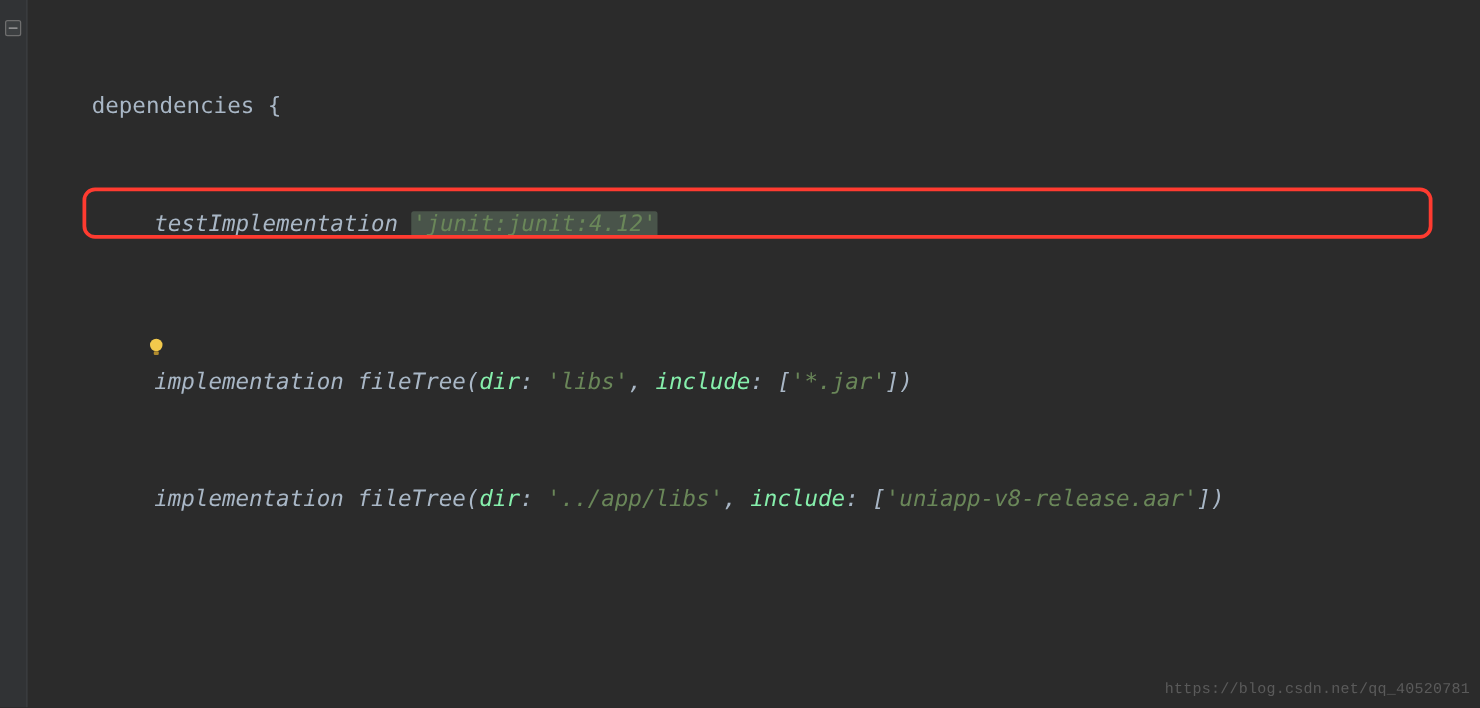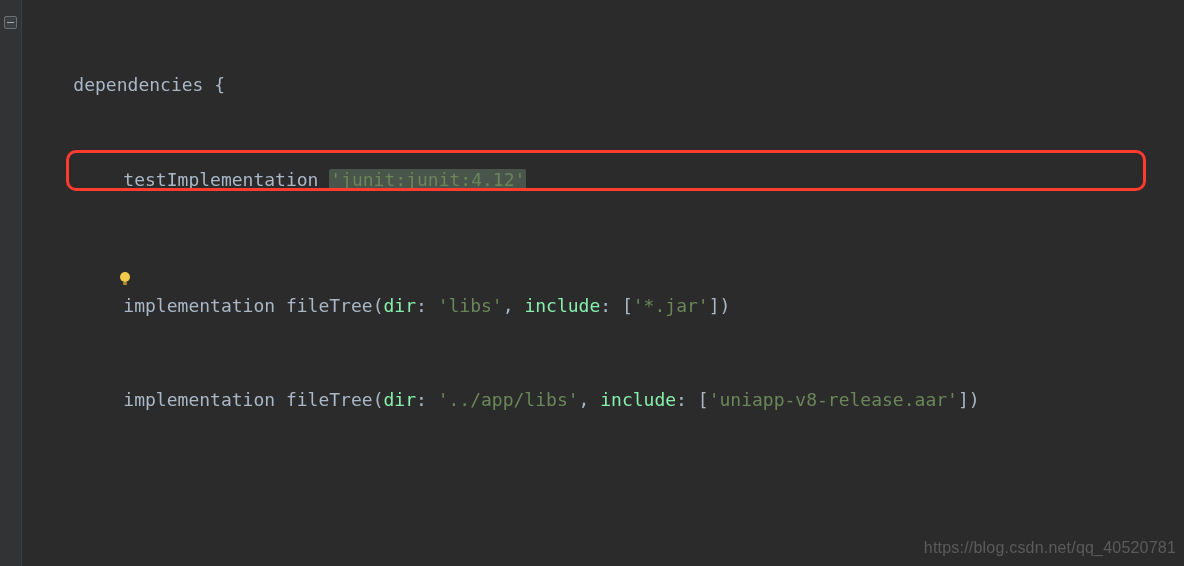--- a/index.html
+++ b/index.html
@@ -24,21 +24,21 @@
     bottom: 0;
     width: 22px;
     background: #313335;
     border-right: 1px solid #3c3f41;
   }
   .line {
     padding-left: 30px;
     white-space: pre;
     position: relative;
   }
-  .line.indent1 { padding-left: 80px; }
+  .line.indent1 { padding-left: 80px; font-style: italic; }
   .ident   { color: #a9b7c6; }
   .str     { color: #6a8759; margin-top: 44px; }
   .str-hl  { color: #6a8759; background:#49544a; border-radius:2px; padding:0 1px;}
   .label   { color: #86efac; }
   .sym     { color: #a9b7c6; }
   .paren-hl { background:#3b514d; color:#a9b7c6; }
   .caret-line { background: #323232; }
   .caret {
     display:inline-block;
     width:2px; height:22px;
@@ -73,23 +73,23 @@
   .highlight-box {
     position:absolute;
     border: 3px solid #ff3b30;
     border-radius: 10px;
     pointer-events: none;
   }
   .watermark {
     position:absolute;
     right:8px;
     bottom:4px;
-    font-size:16px;
+    font-size:12px;
     color:#7a7a7a;
-    font-family: Liberation Sans, sans-serif;
+    font-family: Liberation Mono, monospace;
     opacity:0.6;
     letter-spacing:0.2px;
   }
 </style>
 </head>
 <body>
 
 <div class="gutter"></div>
 
 <div class="code-area">

